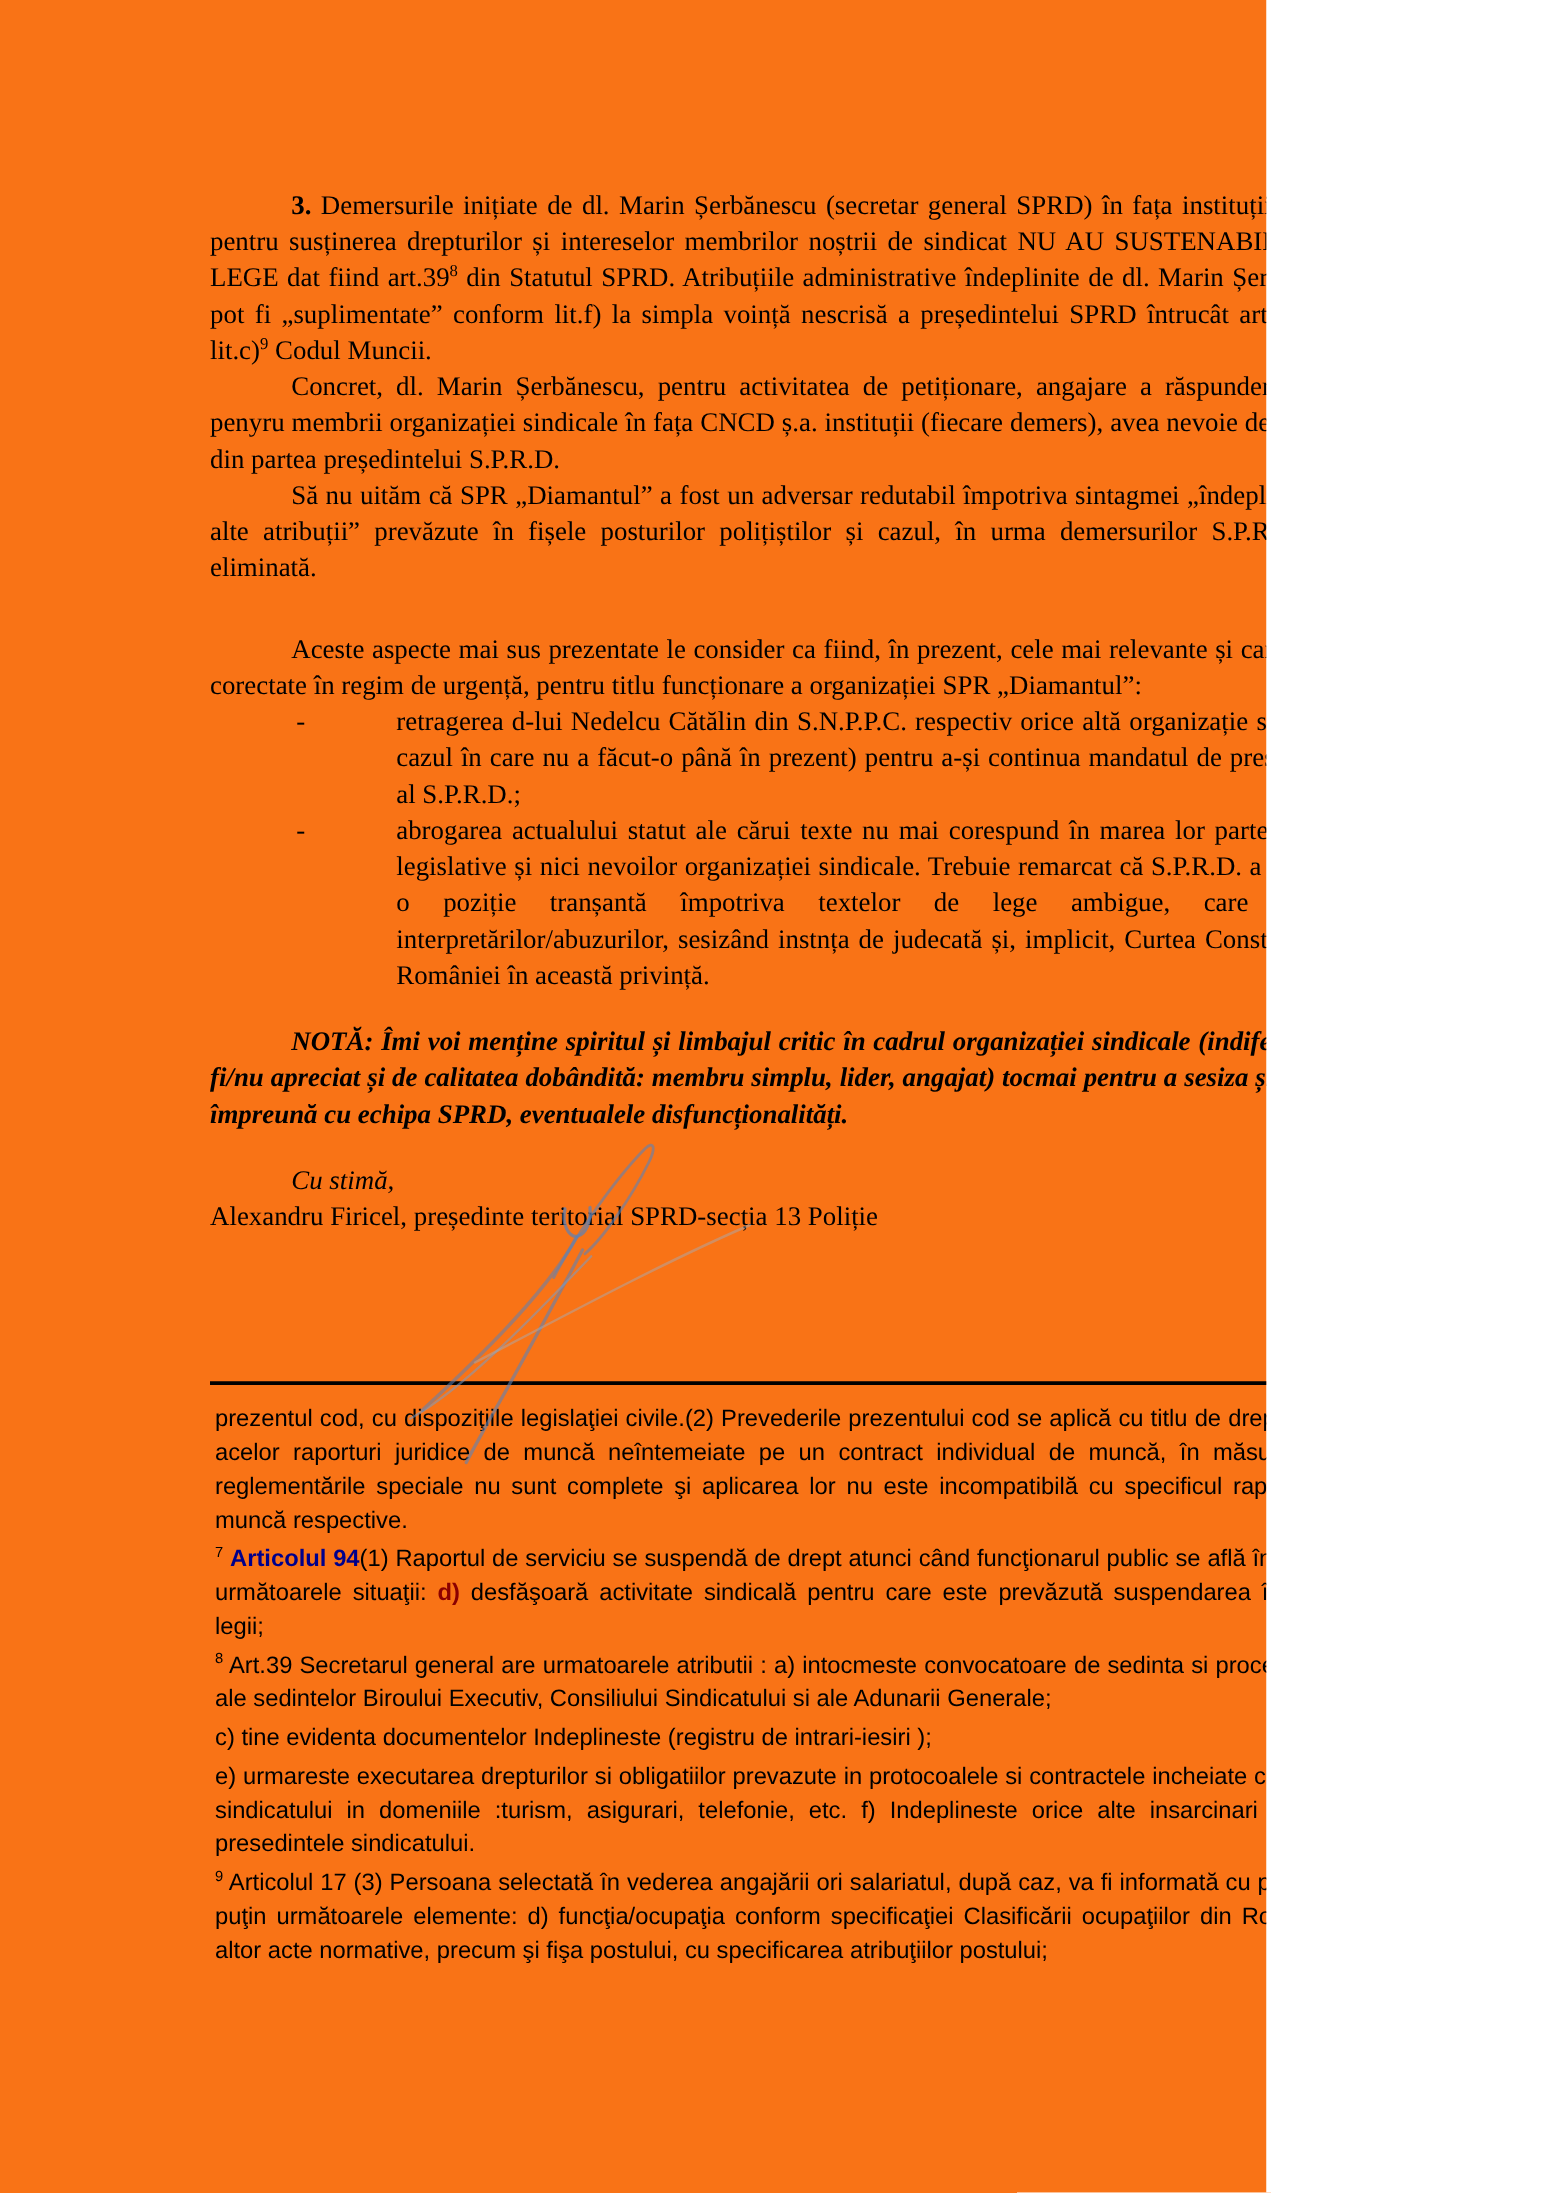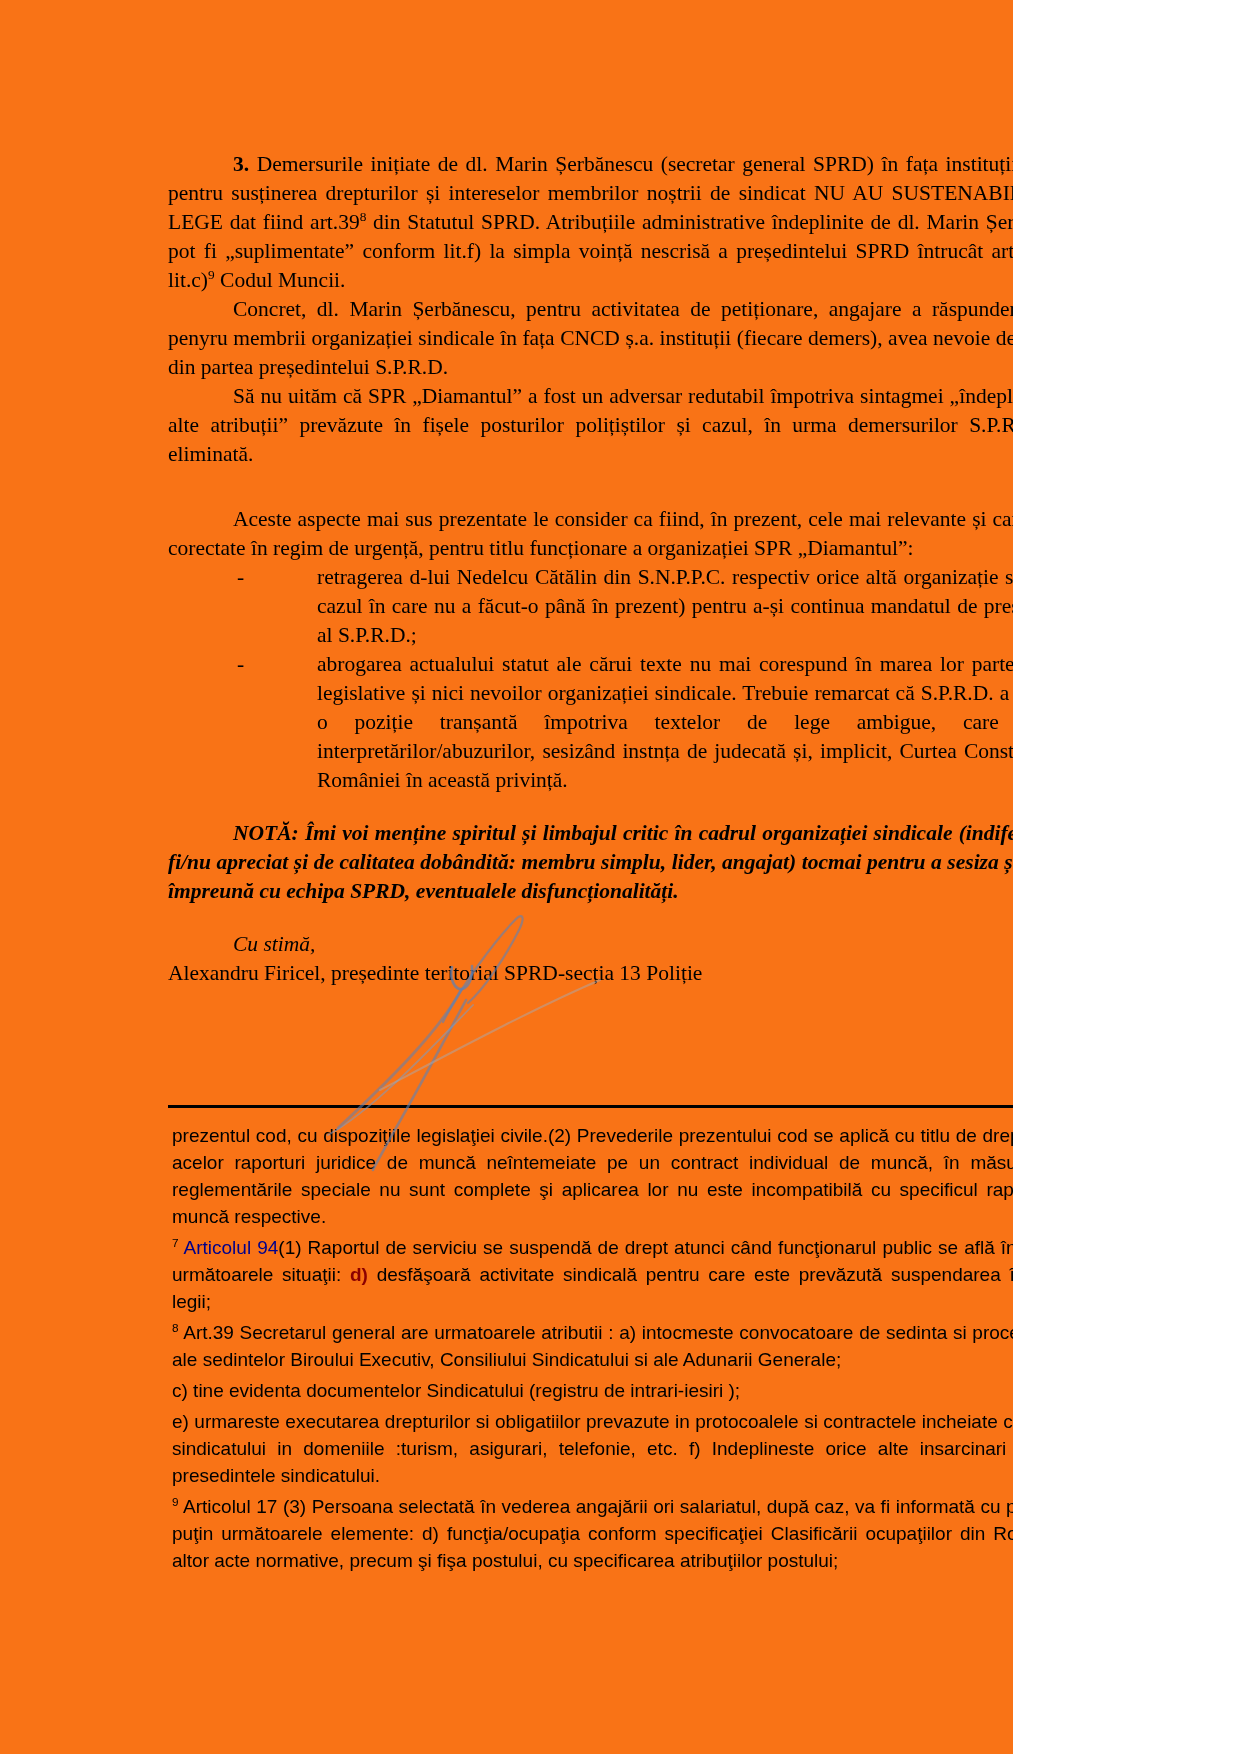--- a/index.html
+++ b/index.html
@@ -47,21 +47,21 @@
     margin: 4px;
     font-size: 19px;
     line-height: 27px;
     text-align: justify;
   }
   sup { font-size: 0.62em; line-height: 0; vertical-align: super; }
   .s-n {}
   .s-b { font-weight: 700; }
   .s-i { }
   .s-bi { font-weight: 700; font-style: italic; }
-  .s-bblue { font-weight: 400; color: #00008B; }
+  .s-bblue { font-weight: 700; color: #00008B; }
   .s-bred { font-weight: 700; color: #8B0000; }
   .signature-svg {
     position: absolute;
     left: 0; top: 0;
     width: 1240px; height: 1754px;
     pointer-events: none;
   }
 </style>
 </head>
 <body>
@@ -86,21 +86,21 @@
       <div style="height: 24px;"></div>
       <p class="closing indent"><span class="s-i">Cu stimă,</span></p>
       <p class="plain"><span class="s-n">Alexandru Firicel, președinte teritorial SPRD-secția 13 Poliție</span></p>
     </div>
   <div class="footnote-area">
     <hr class="fn-separator">
     <div class="footnote-content">
         <p><span class="s-n">prezentul cod, cu dispoziţiile legislaţiei civile.(2) Prevederile prezentului cod se aplică cu titlu de drept comun şi acelor raporturi juridice de muncă neîntemeiate pe un contract individual de muncă, în măsura în care reglementările speciale nu sunt complete şi aplicarea lor nu este incompatibilă cu specificul raporturilor de muncă respective.</span></p>
         <p><sup class="s-sup">7</sup><span class="s-n"> </span><span class="s-bblue">Articolul 94</span><span class="s-n">(1) Raportul de serviciu se suspendă de drept atunci când funcţionarul public se află în una dintre următoarele situaţii: </span><span class="s-bred">d)</span><span class="s-n"> desfăşoară activitate sindicală pentru care este prevăzută suspendarea în condiţiile legii;</span></p>
         <p><sup class="s-sup">8</sup><span class="s-n"> Art.39 Secretarul general are urmatoarele atributii : a) intocmeste convocatoare de sedinta si procese verbale ale sedintelor Biroului Executiv, Consiliului Sindicatului si ale Adunarii Generale;</span></p>
-        <p><span class="s-n">c) tine evidenta documentelor Sindicatului (registru de intrari-iesiri );</span></p>
+        <p><span class="s-n">c) tine evidenta documentelor Indeplineste (registru de intrari-iesiri );</span></p>
         <p><span class="s-n">e) urmareste executarea drepturilor si obligatiilor prevazute in protocoalele si contractele incheiate cu partenerii sindicatului in domeniile :turism, asigurari, telefonie, etc. f) Indeplineste orice alte insarcinari trasate de presedintele sindicatului.</span></p>
         <p><sup class="s-sup">9</sup><span class="s-n"> Articolul 17 (3) Persoana selectată în vederea angajării ori salariatul, după caz, va fi informată cu privire la cel puţin următoarele elemente: d) funcţia/ocupaţia conform specificaţiei Clasificării ocupaţiilor din România sau altor acte normative, precum şi fişa postului, cu specificarea atribuţiilor postului;</span></p>
       </div>
   </div>
   <svg class="signature-svg" viewBox="0 0 1240 1754" xmlns="http://www.w3.org/2000/svg">
       <path d="M 443 1022 C 462 985 495 940 516 919 C 523 912 525 918 519 930 C 505 958 483 990 468 1003" stroke="#5b82b8" stroke-width="2.2" opacity="0.6" fill="none" stroke-linecap="round"></path>
       <path d="M 452 967 C 449 979 455 990 462 989 C 469 987 473 977 472 966" stroke="#5b82b8" stroke-width="2.6" opacity="0.7" fill="none" stroke-linecap="round"></path>
       <path d="M 466 1000 C 442 1045 412 1100 392 1135 C 385 1148 378 1160 373 1170" stroke="#5b82b8" stroke-width="2.6" opacity="0.6" fill="none" stroke-linecap="round"></path>
       <path d="M 328 1135 C 370 1112 425 1055 473 1005" stroke="#7a9cc6" stroke-width="1.8" opacity="0.55" fill="none" stroke-linecap="round"></path>
       <path d="M 338 1128 C 390 1080 440 1030 461 990" stroke="#5b82b8" stroke-width="2.8" opacity="0.55" fill="none" stroke-linecap="round"></path>

